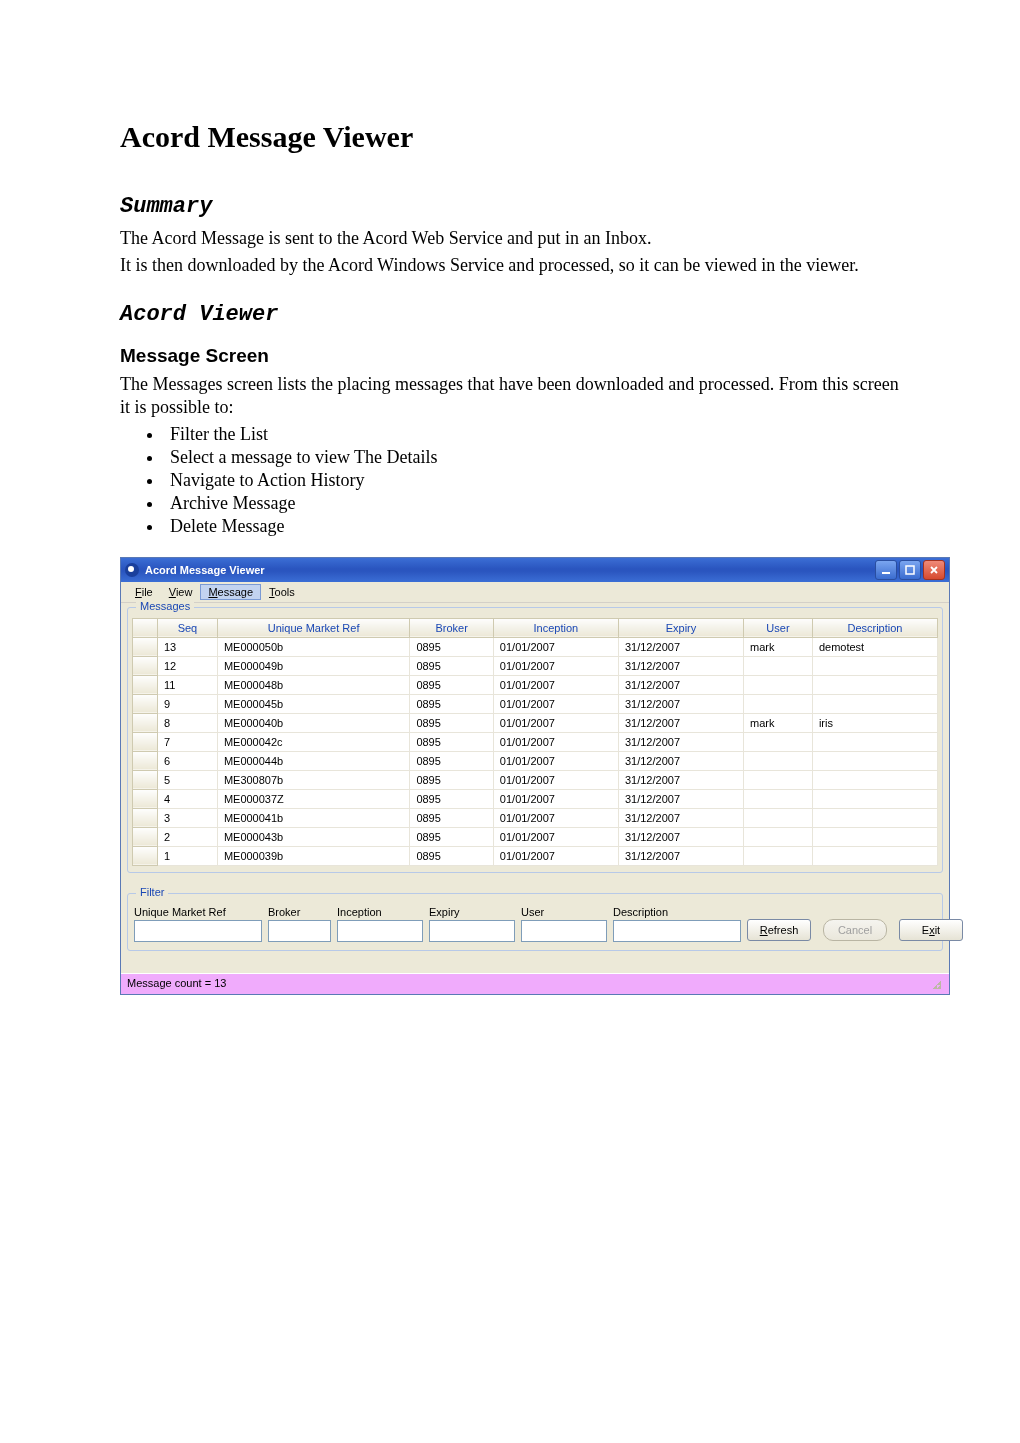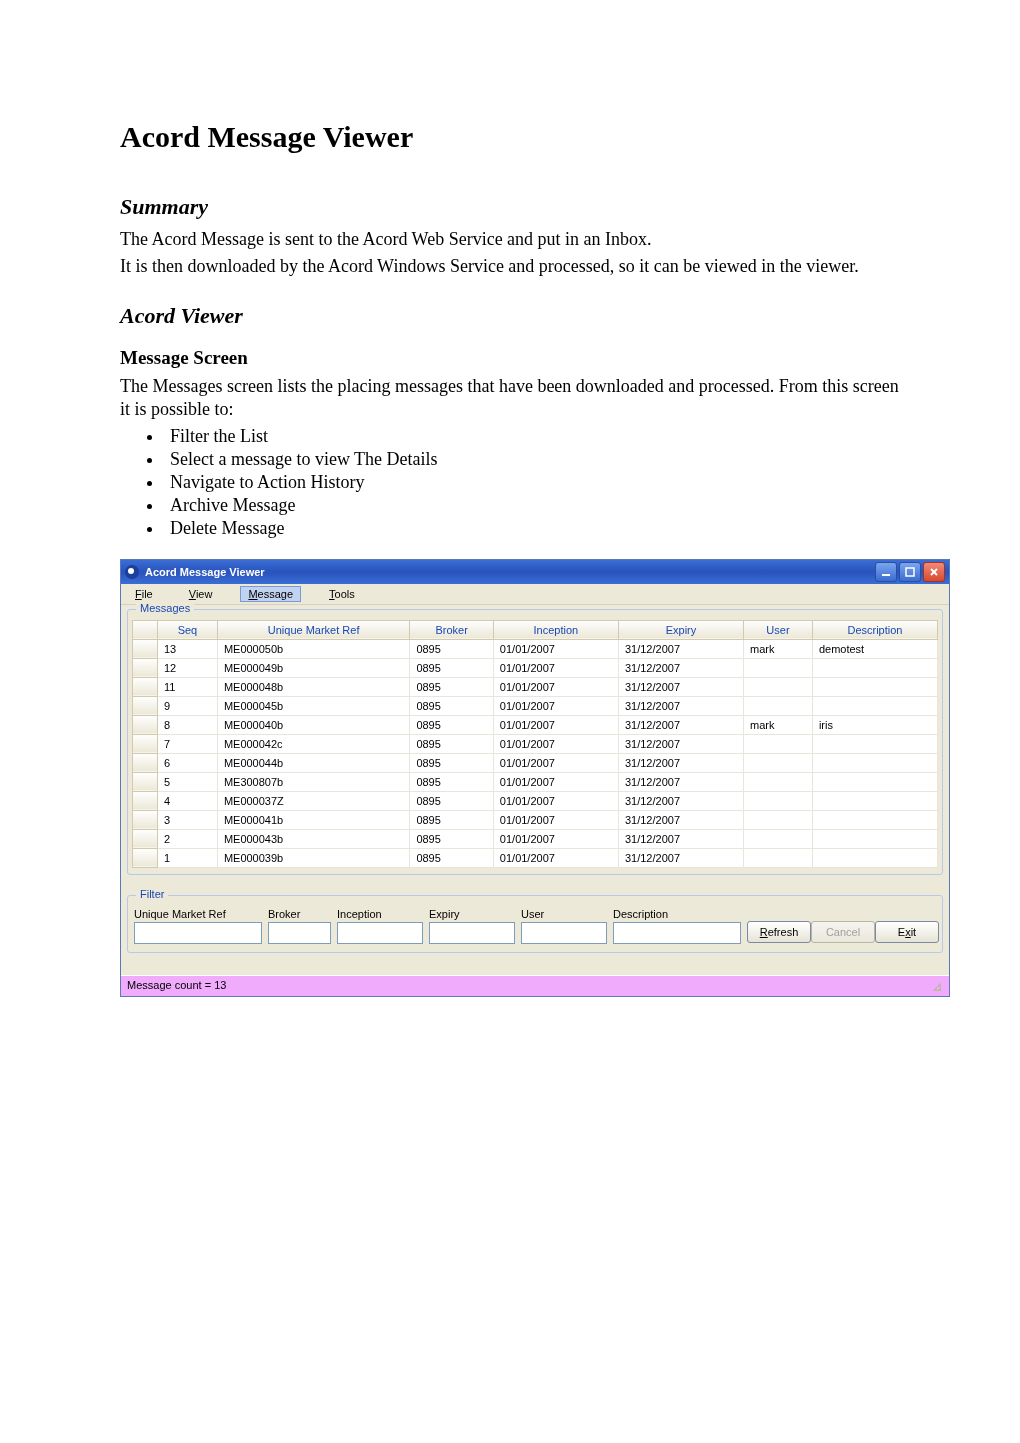--- a/index.html
+++ b/index.html
@@ -12,35 +12,35 @@
   }
   .page {
     padding: 120px 120px 60px 120px;
   }
   h1.doc-title {
     font-size: 30px;
     font-weight: bold;
     margin: 0 0 40px 0;
   }
   h2.section {
-    font-family: Liberation Serif, serif;
+    font-family: Liberation Mono, monospace;
     font-size: 22px;
     font-weight: bold;
     font-style: italic;
     margin: 0 0 8px 0;
   }
   p.body-text {
     font-size: 18px;
     margin: 0 0 4px 0;
     line-height: 1.3;
   }
   .gap-md { height: 20px; }
   .gap-sm { height: 10px; }
   h3.subhead {
-    font-family: Liberation Serif, serif;
+    font-family: Liberation Sans, sans-serif;
     font-size: 19px;
     font-weight: bold;
     margin: 0 0 6px 0;
   }
   ul.bullets {
     margin: 4px 0 20px 44px;
     padding: 0;
   }
   ul.bullets li {
     font-size: 18px;
@@ -94,21 +94,20 @@
     background: linear-gradient(to bottom,#f08a78,#d64a2f);
     border-color:#a33220;
   }
   .tbbtn svg { display:block; }
 
   .menubar {
     background: #ece9d8;
     display:flex;
     padding: 2px 6px;
     border-bottom: 1px solid #d4d0c8;
-    gap: 20px;
   }
   .menubar .mitem {
     padding: 2px 8px;
     cursor: default;
   }
   .menubar .mitem u { text-decoration: underline; }
   .menubar .mitem.active {
     background: #c2d3f0;
     border: 1px solid #7a9ad4;
     padding: 1px 7px;
@@ -177,36 +176,37 @@
     border: 1px solid #7f9db9;
     height: 18px;
     padding: 1px 3px;
     background:#fff;
   }
   .w-umr { width: 120px; }
   .w-sm  { width: 55px; }
   .w-md  { width: 78px; }
   .w-desc{ width: 120px; }
 
-  .btnbar { margin-left:auto; display:flex; gap:0; align-items:flex-end; padding-bottom:1px;}
+  .btnbar { margin-left:auto; display:flex; gap:12px; align-items:flex-end; padding-bottom:1px;}
   .winbtn {
     font-family: Tahoma, Arial, sans-serif;
     font-size: 11px;
     min-width: 64px;
     height: 22px;
     border: 1px solid #7a8aa5;
     border-radius: 3px;
     background: linear-gradient(to bottom,#ffffff,#e6e3d5);
     cursor: default;
     padding: 0 8px;
   }
   .winbtn[disabled] {
     color: #a0a0a0;
     background: linear-gradient(to bottom,#f5f4ef,#eae7db);
     border-color: #b9b5a3;
+    border-radius: 10px;
   }
   .winbtn u { text-decoration: underline; }
 
   .statusbar {
     background: #f0abfc;
     border-top: 1px solid #fff;
     padding: 3px 6px;
     font-size: 11px;
     display:flex;
   }

